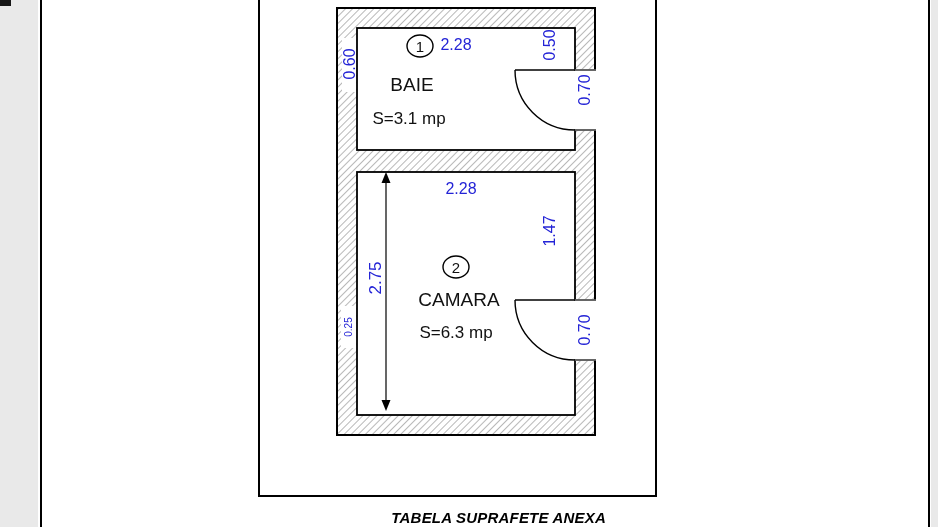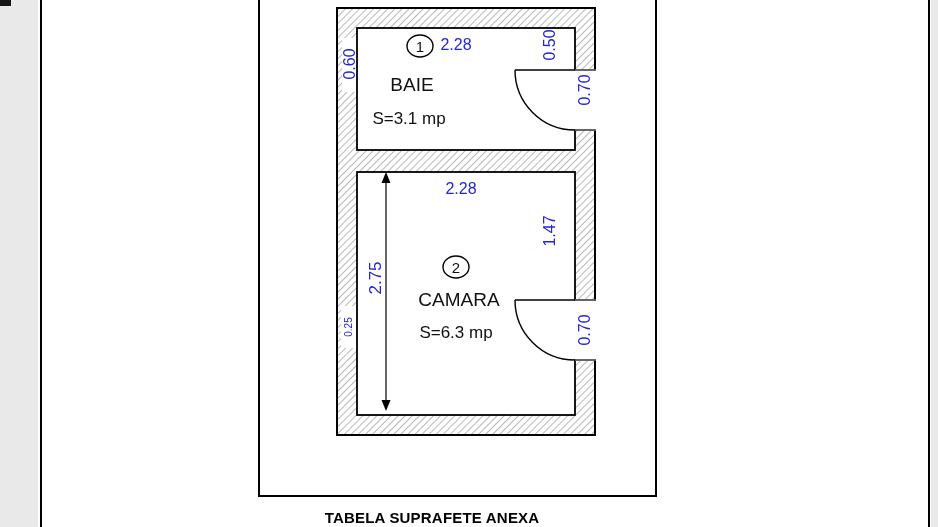--- a/index.html
+++ b/index.html
@@ -14,22 +14,22 @@
   .edge-line{position:absolute;top:0;bottom:0;width:2px;background:#000;}
   .edge-line.left{left:40px;}
   .edge-line.right{left:928px;}
   .corner-mark{position:absolute;left:0;top:0;width:11px;height:6px;background:#161616;}
   .frame{
     position:absolute;left:258px;top:-8px;width:399px;height:505px;
     border:2px solid #000;box-sizing:border-box;background:transparent;
   }
   .plan-svg{position:absolute;left:0;top:0;}
   .title{
-    position:absolute;left:258px;top:509px;width:348px;text-align:center;
-    font-weight:bold;font-size:15px;letter-spacing:.2px;color:#000;
+    position:absolute;left:258px;top:509px;width:348px;text-align:right;
+    font-weight:bold;font-size:15px;letter-spacing:.2px;color:#000;font-style:italic;
   }
   svg text{
     font-family:"Liberation Sans", sans-serif;
     text-anchor:middle;dominant-baseline:central;
   }
   .dim{fill:#2424d6;font-size:16px;}
   .dim-big{fill:#2424d6;font-size:17px;}
   .dim-small{fill:#2424d6;font-size:10px;}
   .room-name{fill:#111;font-size:19px;}
   .room-area{fill:#111;font-size:17px;}

